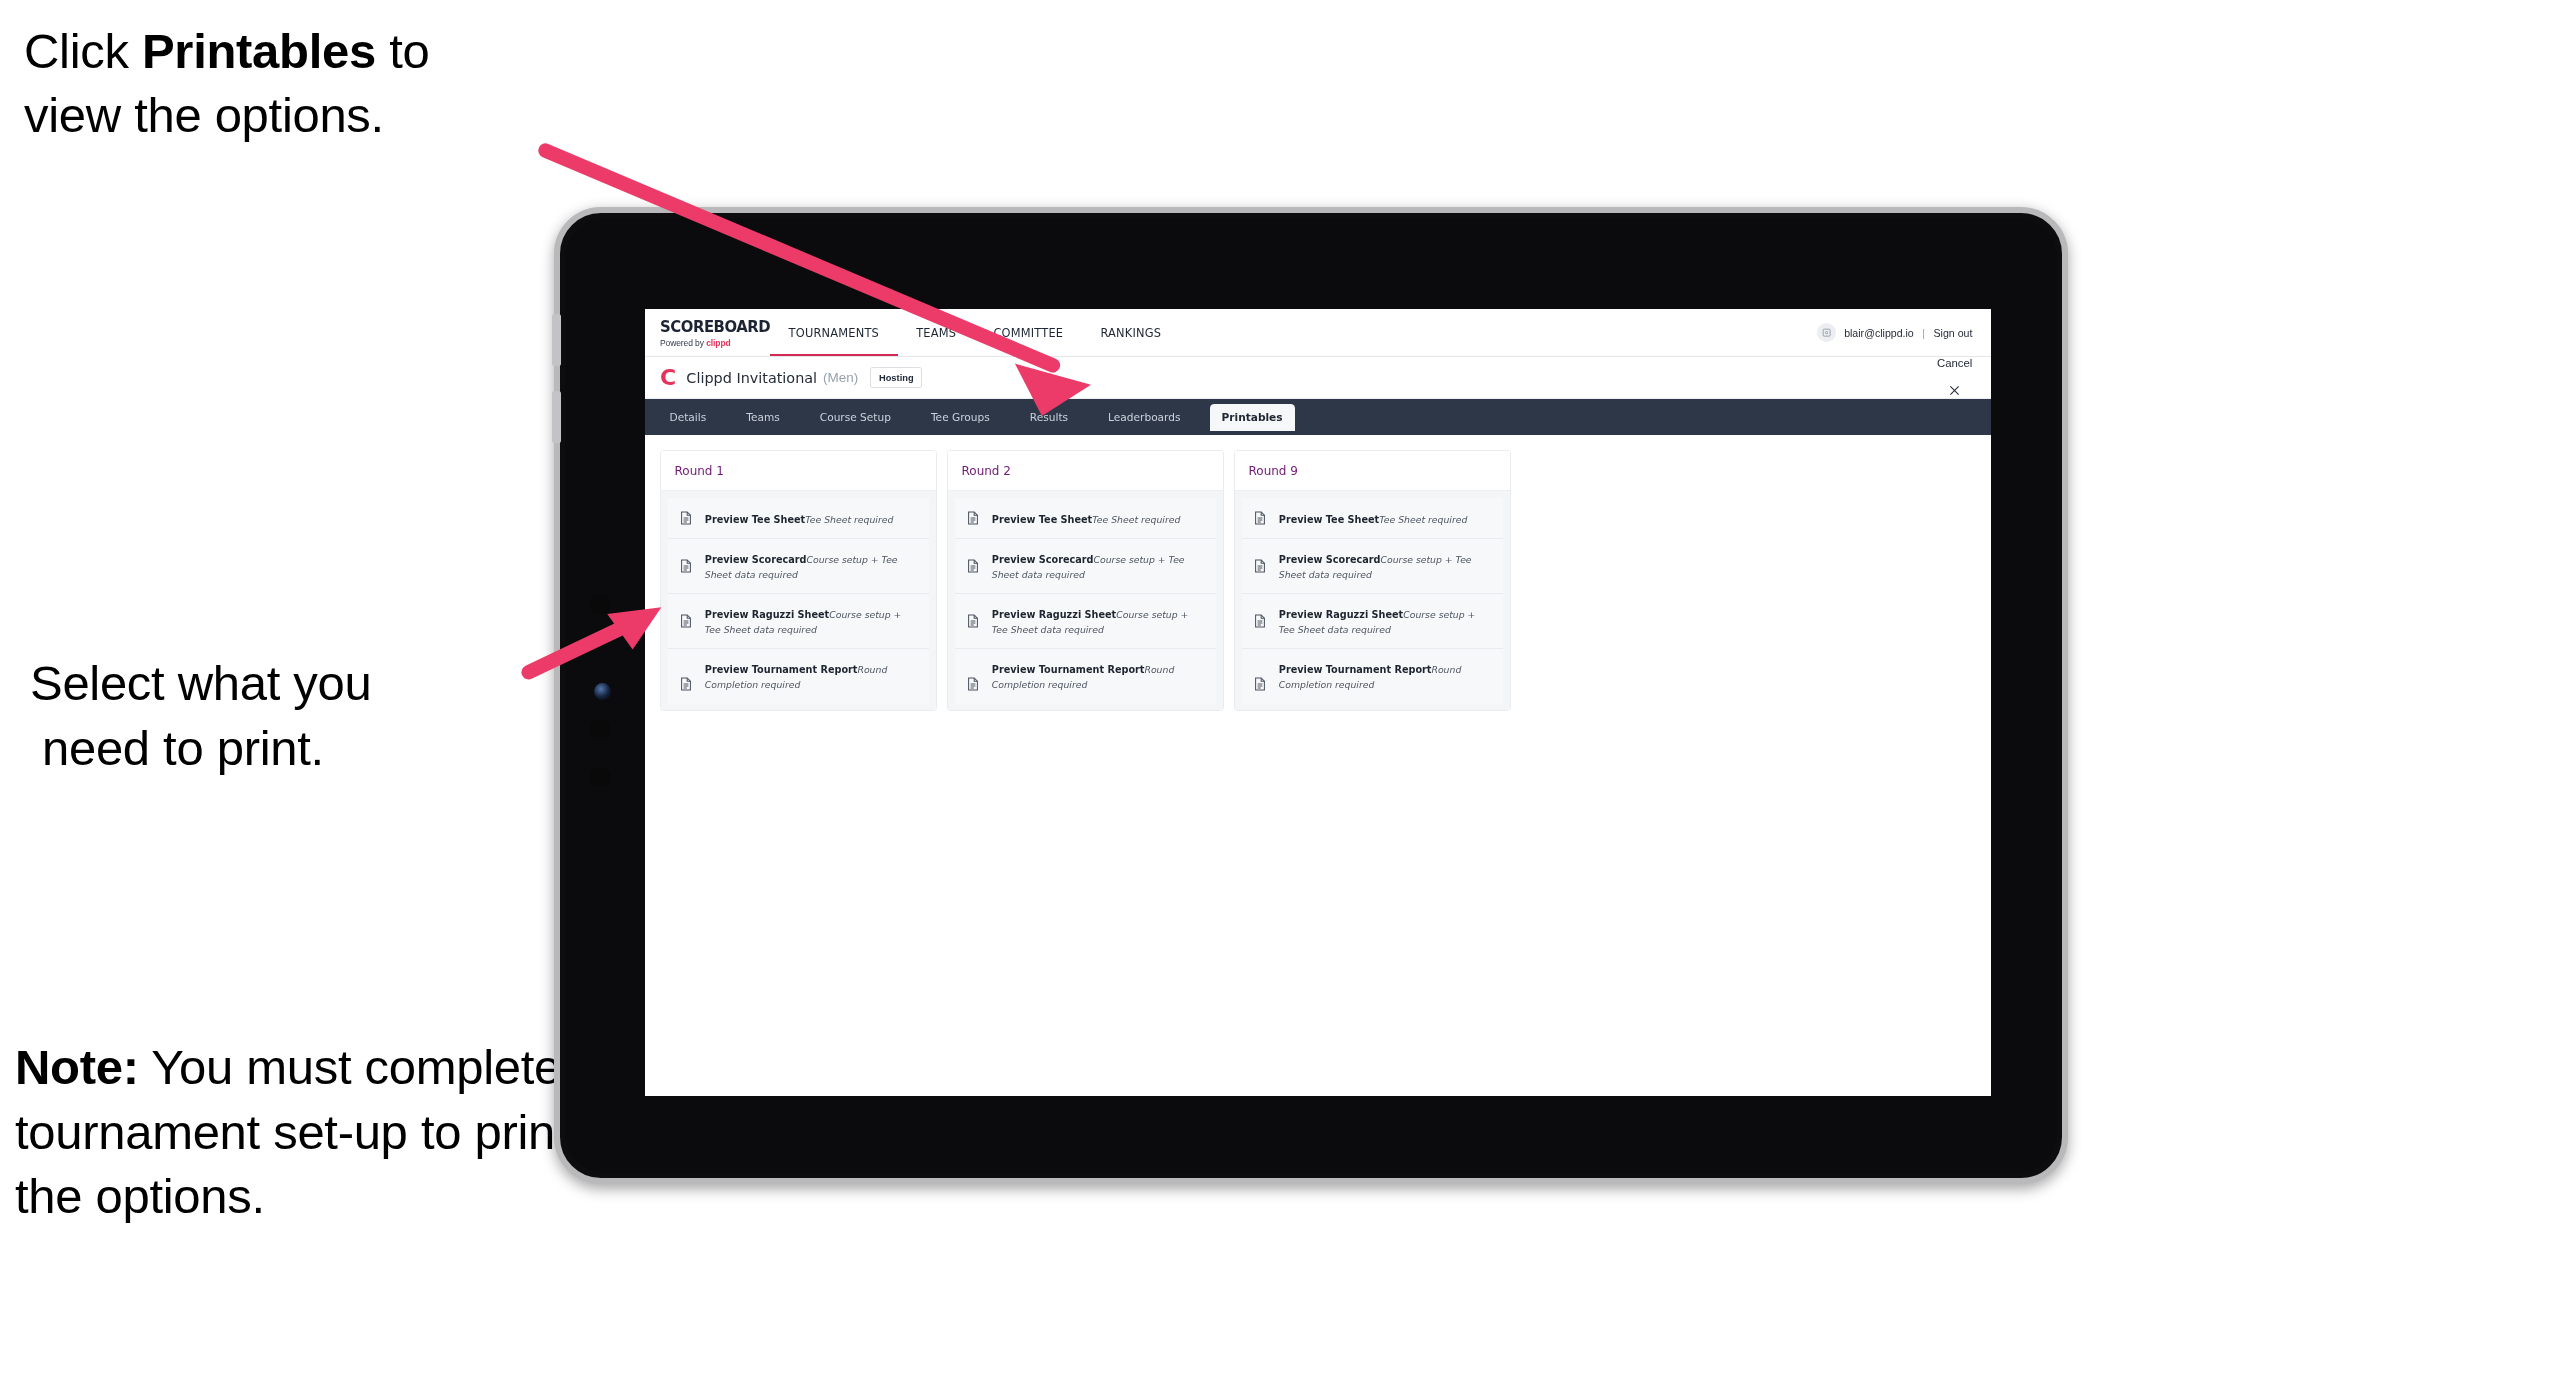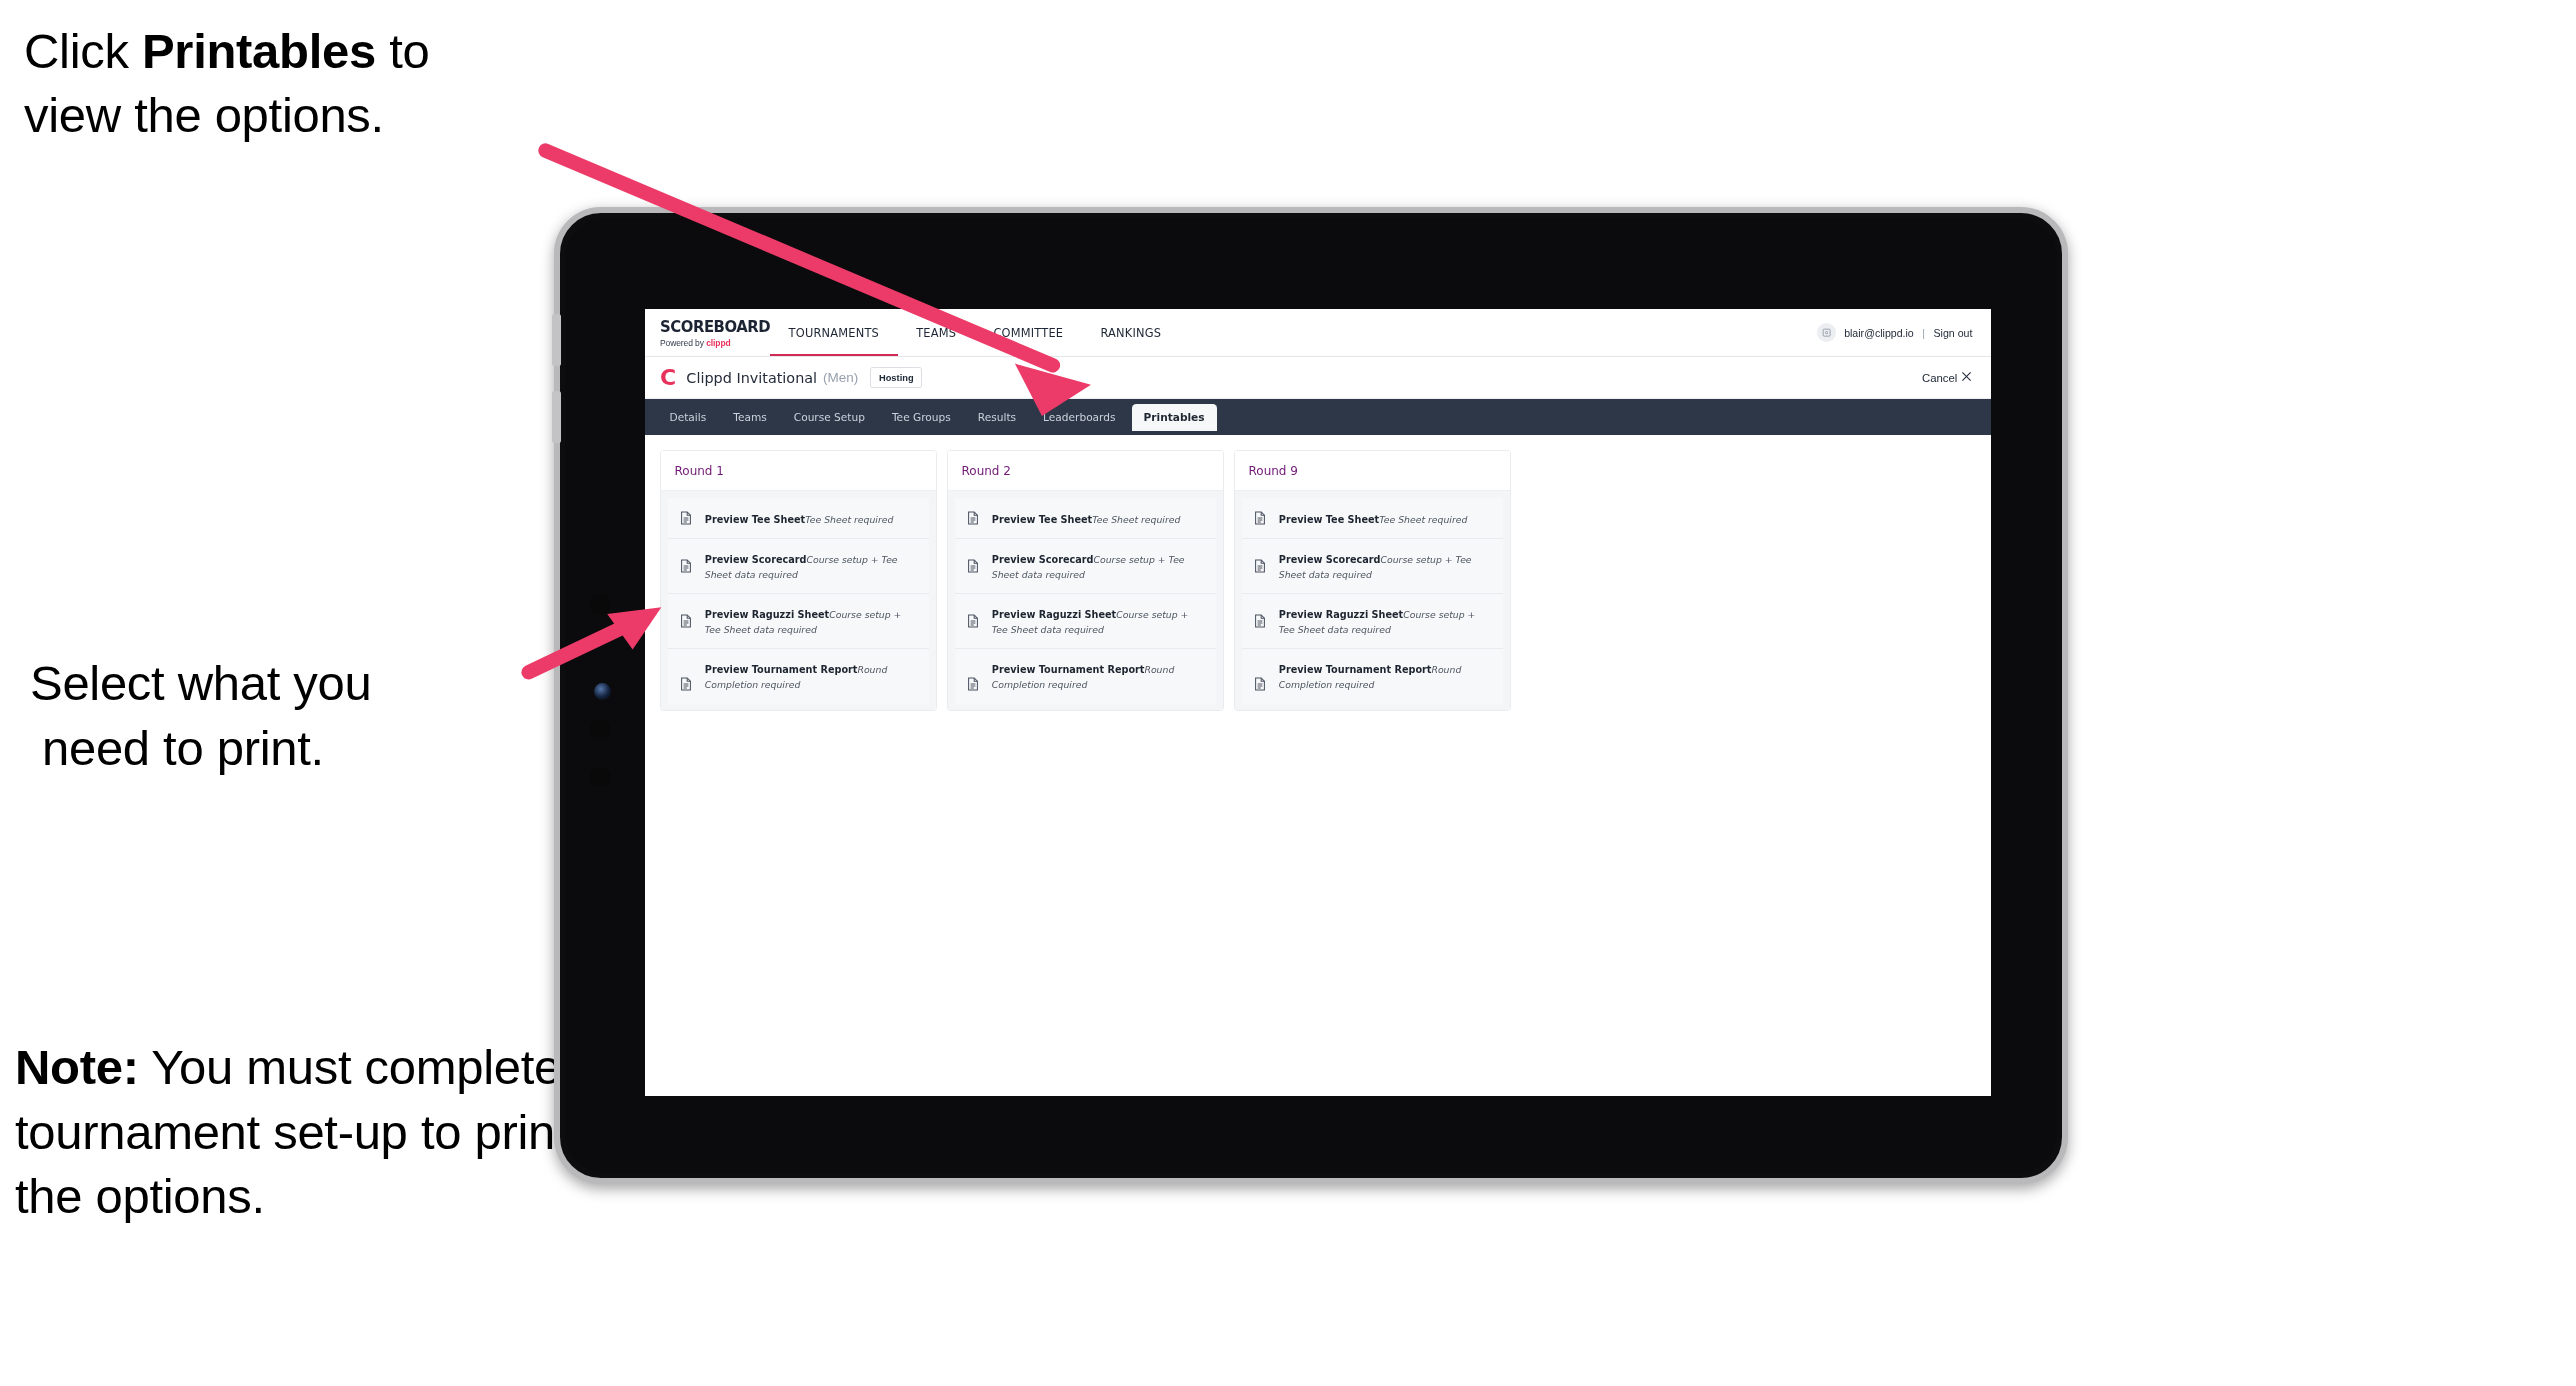--- a/index.html
+++ b/index.html
@@ -114,29 +114,29 @@
     margin-right: 11px; letter-spacing:-0.8px;
   }
   .t-name { font-size: 14.4px; color:#242c3a; font-family:"DejaVu Sans", sans-serif; }
   .t-gender { font-size: 13.5px; color:#98a1ae; margin-left:6px; }
   .t-badge {
     margin-left: 12px; border:0.8px solid #dcdfe3; border-radius:2.5px;
     padding: 4.2px 7.6px; font-size: 9.3px; font-weight:700; color:#202a38;
     background:#fff;
   }
   .cancel {
-    margin-left:auto; display:flex; align-items:center; gap:4px;
-    font-size: 11.4px; color:#222a38; cursor:pointer;
+    margin-left:auto; display:flex; align-items:center; gap:16px;
+    font-size: 11.4px; color:#222a38; cursor:pointer;flex-direction:column;
   }
   .cancel .x { font-size: 12.7px; }
 
   
   .tabbar {
     height: 36px; background:#2d3748; display:flex; align-items:center;
-    padding-left: 13.5px; gap: 5px;
+    padding-left: 13.5px; gap: 18px;
   }
   .tab {
     font-size: 10.6px; color:#cbd2dc; padding: 5px 11px;
     border-radius: 3.4px 3.4px 0 0; cursor:pointer;
     font-family:"DejaVu Sans", sans-serif;
   }
   .tab.active {
     background:#f6f7f9; color:#1f2733; font-weight:600;
     padding: 7.6px 12px; margin-bottom:-0.8px;
     border-radius: 4.2px 4.2px 0 0;

